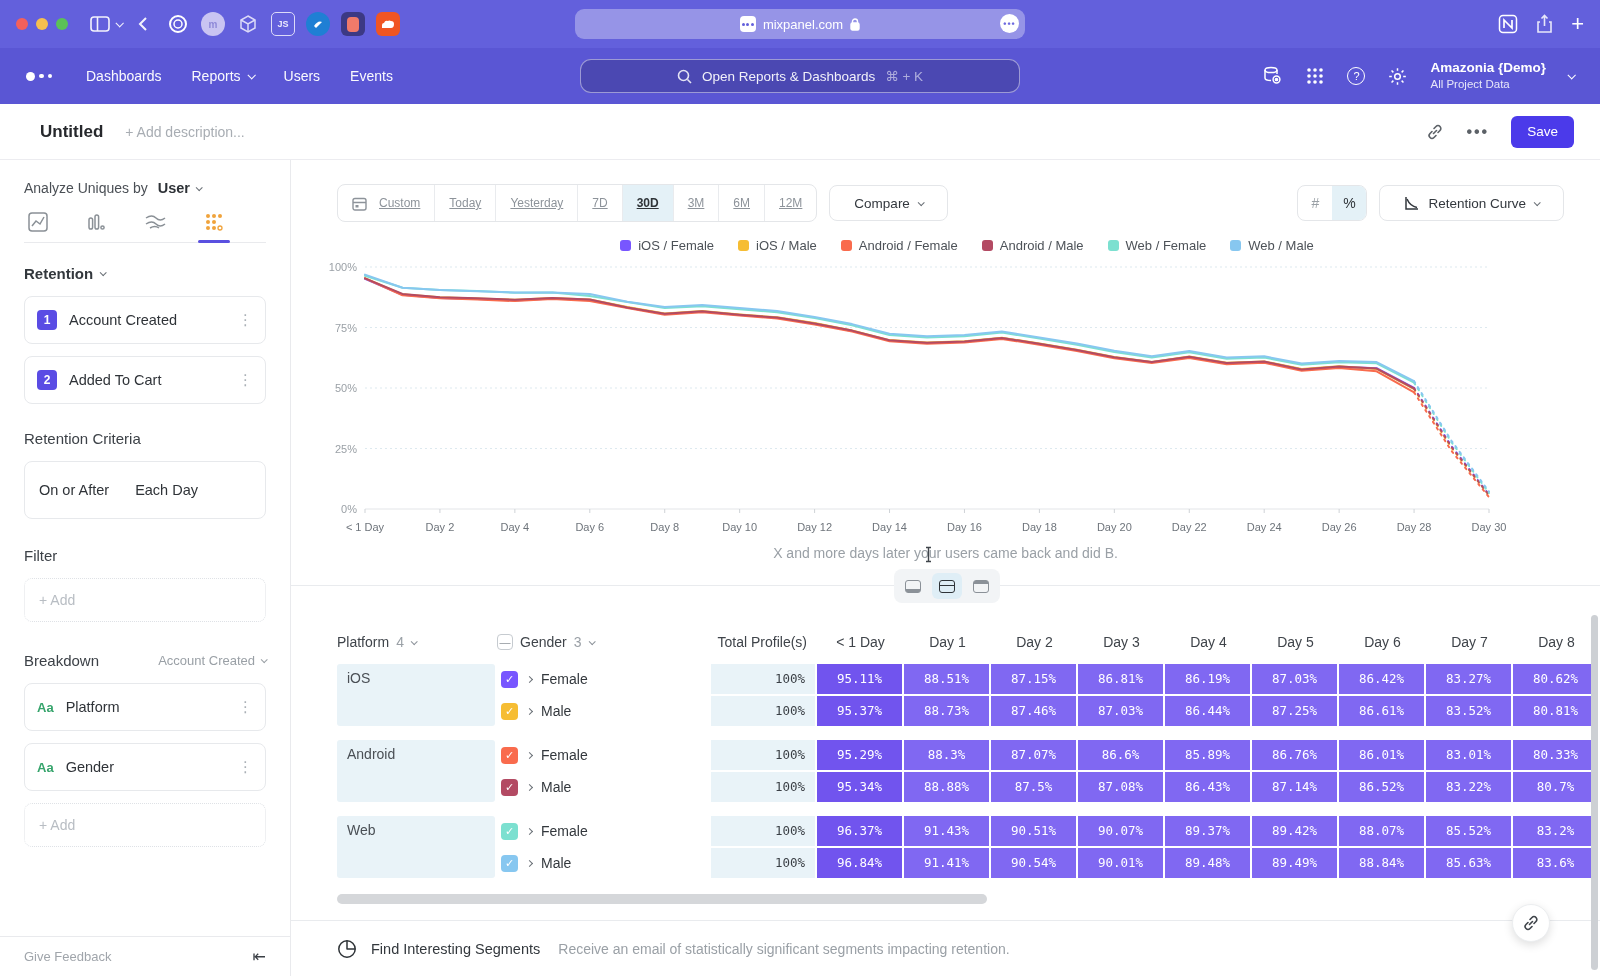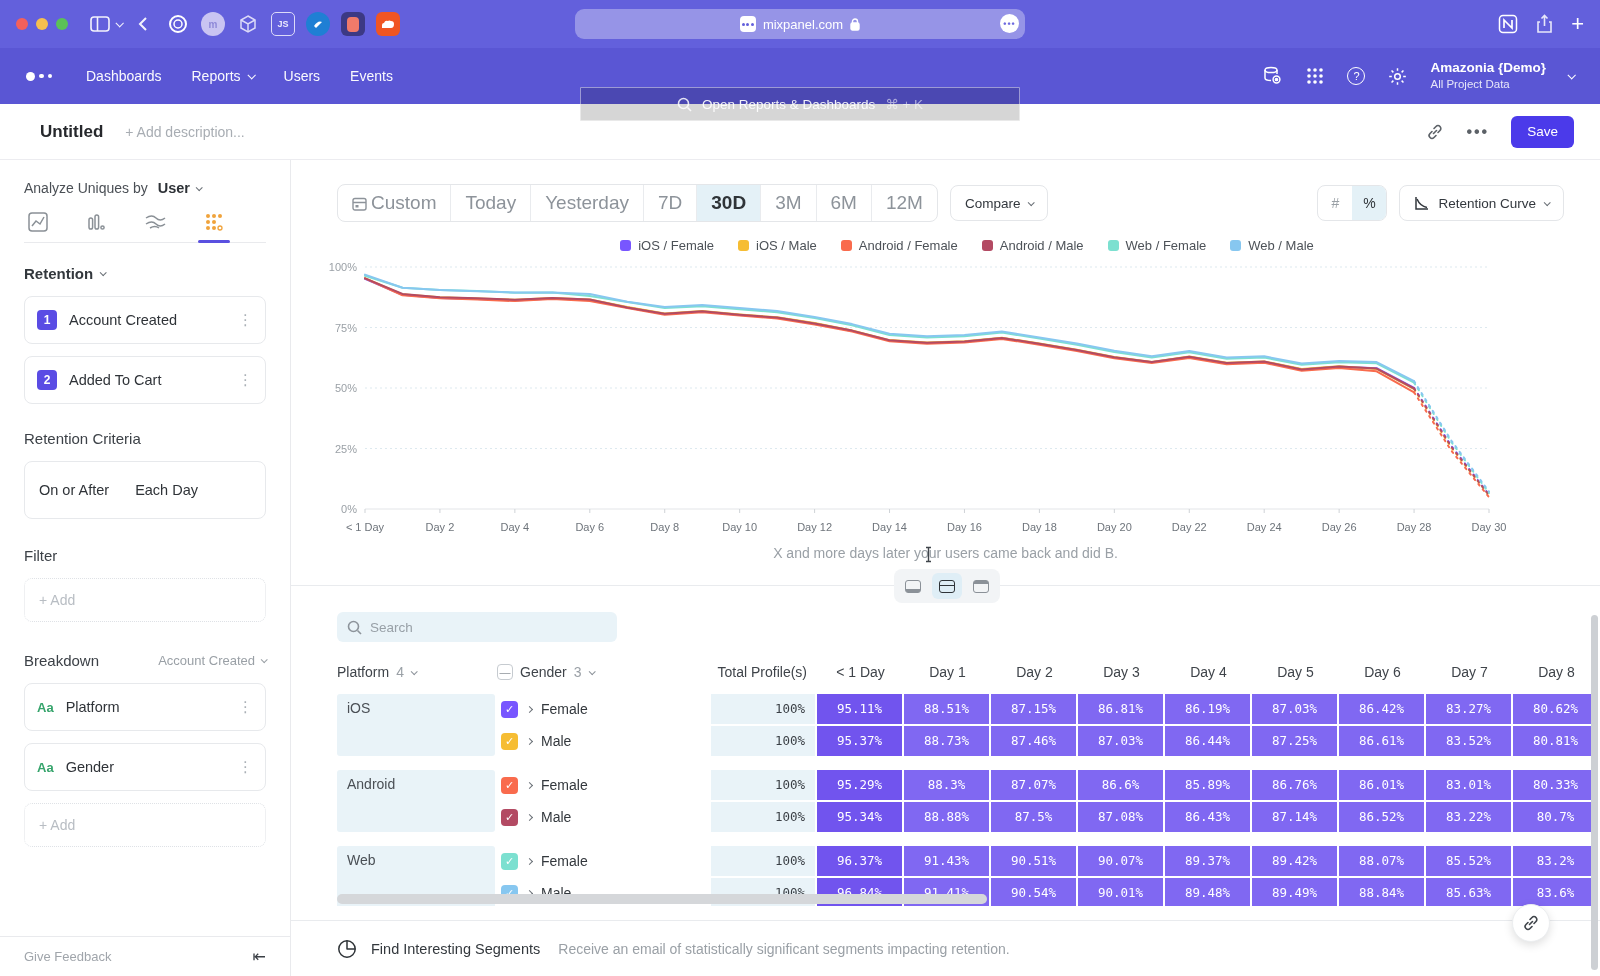--- a/index.html
+++ b/index.html
@@ -20,22 +20,22 @@
   .fav i{ width:3px;height:3px;border-radius:50%;background:#6360dc; display:block;}
   .url-dots { position:absolute; right:6px; top:5px; width:19px; height:19px; border-radius:50%; background:#fff; color:#6e6ae0; font-size:9px; letter-spacing:1px; display:flex; align-items:center; justify-content:center; font-weight:bold; }
   .chrome-right { margin-left:auto; display:flex; align-items:center; gap:18px; color:#fff; }
 
   
   .nav { height:56px; background:#5a56d4; display:flex; align-items:center; padding:0 26px; position:relative; color:#fff; }
   .logo { display:flex; align-items:center; gap:4px; margin-right:34px; }
   .logo i { background:#fff; border-radius:50%; display:block; }
   .nav-item { font-size:14px; font-weight:500; margin-right:30px; display:flex; align-items:center; gap:7px; opacity:.97; }
   .nav-search { position:absolute; left:50%; top:11px; transform:translateX(-50%); width:440px; height:34px;
-    background:rgba(0,0,0,.16); border:1px solid rgba(255,255,255,.45); border-radius:1px;
-    display:flex; align-items:center; justify-content:center; gap:10px; font-size:13.5px; color:rgba(255,255,255,.92);margin-top:28px; }
+    background:rgba(0,0,0,.16); border:1px solid rgba(255,255,255,.45); border-radius:11px;
+    display:flex; align-items:center; justify-content:center; gap:10px; font-size:13.5px; color:rgba(255,255,255,.92); }
   .nav-search .kbd { color:rgba(255,255,255,.55); }
   .nav-right { margin-left:auto; display:flex; align-items:center; gap:22px; }
   .help-c { width:18px;height:18px;border:1.5px solid #fff;border-radius:50%;font-size:11px;display:flex;align-items:center;justify-content:center; }
   .acct { text-align:left; line-height:1.25; }
   .acct .a1 { font-size:13.5px; font-weight:bold; }
   .acct .a2 { font-size:11.5px; opacity:.85; }
 
   
   .rhead { height:56px; border-bottom:1px solid #ececf0; display:flex; align-items:center; padding:0 26px 0 40px; background:#fff; }
   .rtitle { font-size:17px; font-weight:bold; color:#26282c; }
@@ -60,24 +60,24 @@
   .addcard { border:1px dotted #dfe2e6; border-radius:8px; height:44px; display:flex; align-items:center; padding:0 14px; color:#b8bdc3; font-size:14px; }
   .aa { color:#36a46c; font-size:13px; font-weight:bold; }
   .sb-foot { margin-top:auto; border-top:1px solid #e9eaed; height:40px; display:flex; align-items:center; justify-content:space-between; padding:0 24px; }
   .sb-foot .gf { font-size:13px; color:#a0a5ab; }
   .collapse { font-size:16px; color:#3a3f45; }
 
   
   .main { flex:1; display:flex; flex-direction:column; position:relative; background:#fff; }
   .toolbar { margin:24px 36px 0 46px; display:flex; align-items:center; }
   .seg { display:flex; border:1px solid #e4e6e9; border-radius:8px; overflow:hidden; background:#fff; }
-  .seg .rb { height:36px; display:flex; align-items:center; padding:0 14px; font-size:19px; color:#8d939a; border-right:1px solid #e9ebee; gap:4px; white-space:nowrap; }
+  .seg .rb { height:36px; display:flex; align-items:center; padding:0 14px; font-size:12px; color:#8d939a; border-right:1px solid #e9ebee; gap:12px; white-space:nowrap;text-decoration:underline; }
   .seg .rb:last-child { border-right:none; }
   .seg .rb.active { background:#e4f1f7; color:#2f3438; font-weight:bold; }
-  .btn { border:1px solid #e4e6e9; border-radius:8px; height:36px; display:flex; align-items:center; padding:0 14px; font-size:13.5px; color:#33383e; gap:8px; background:#fff; }
+  .btn { border:1px solid #e4e6e9; border-radius:8px; height:36px; display:flex; align-items:center; padding:0 24px; font-size:13.5px; color:#33383e; gap:8px; background:#fff; }
   .tb-right { margin-left:auto; display:flex; align-items:center; gap:12px; }
   .numpct { display:flex; border:1px solid #e4e6e9; border-radius:8px; overflow:hidden; }
   .numpct span { width:34px; height:34px; display:flex; align-items:center; justify-content:center; font-size:14px; color:#9aa0a6; }
   .numpct span.active { background:#e4f1f7; color:#2f3438; }
 
   .legend { margin:16px 17px 0 60px; display:flex; justify-content:center; gap:24px; }
   .leg-item { display:flex; align-items:center; gap:7px; font-size:13px; color:#4d5258; }
   .leg-item .sw { width:11px; height:11px; border-radius:3px; }
 
   .chart-wrap { margin:6px 10px 0 28px; }
@@ -535,27 +535,20 @@
         <span class="vt active">
             <span class="box split" style="border-color:#2f3438"></span>
           </span>
         <span class="vt">
             <span class="box top"></span>
           </span>
       </div>
     </div>
 
     <div class="table-zone">
-      <div class="searchbox">
-        <svg width="15" height="15" fill="none" stroke="#8d949b" stroke-width="1.6">
-            <circle cx="6.5" cy="6.5" r="5"></circle>
-            <line x1="10.5" y1="10.5" x2="14" y2="14"></line>
-          </svg>
-        <input placeholder="Search" style="">
-      </div>
       <div class="t-head">
         <span class="th-platform">
           <span>Platform</span>
             <span class="cnt">4</span>
             <i class="chev sm" style="color:#8d939a"></i>
         </span>
         <span class="th-gender">
           <span class="indet">—</span>
           <span>Gender</span>
             <span class="cnt">3</span>

